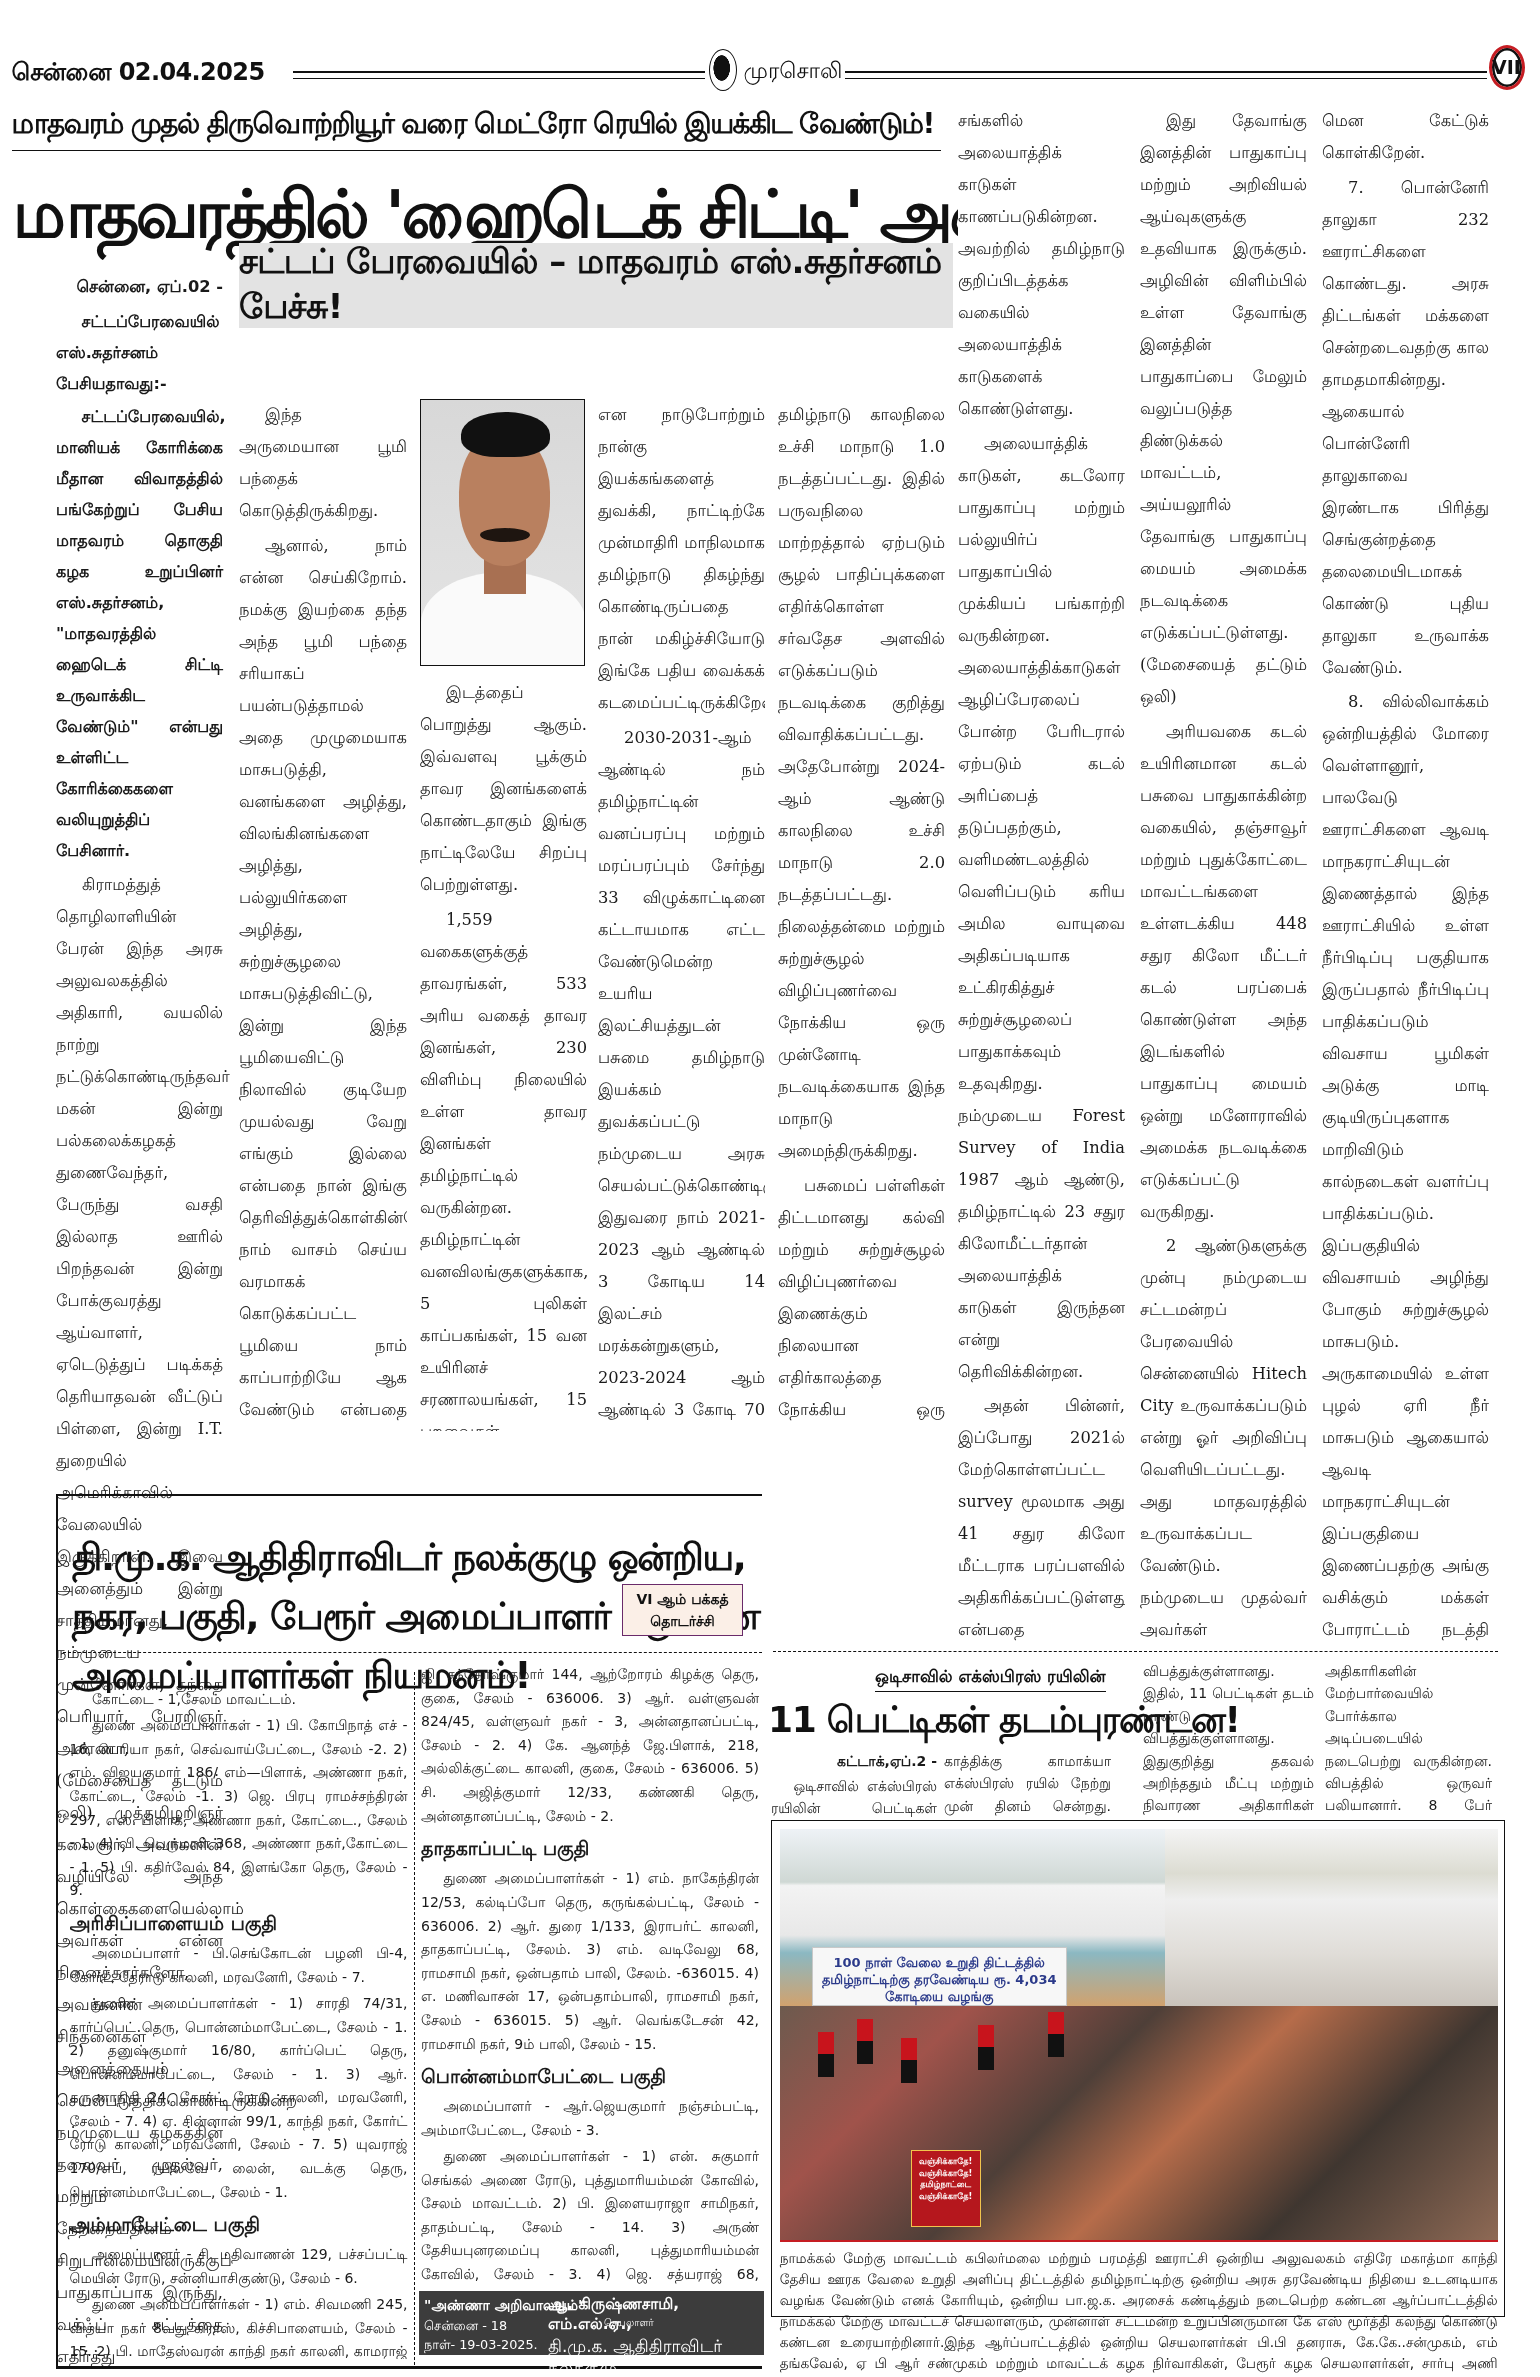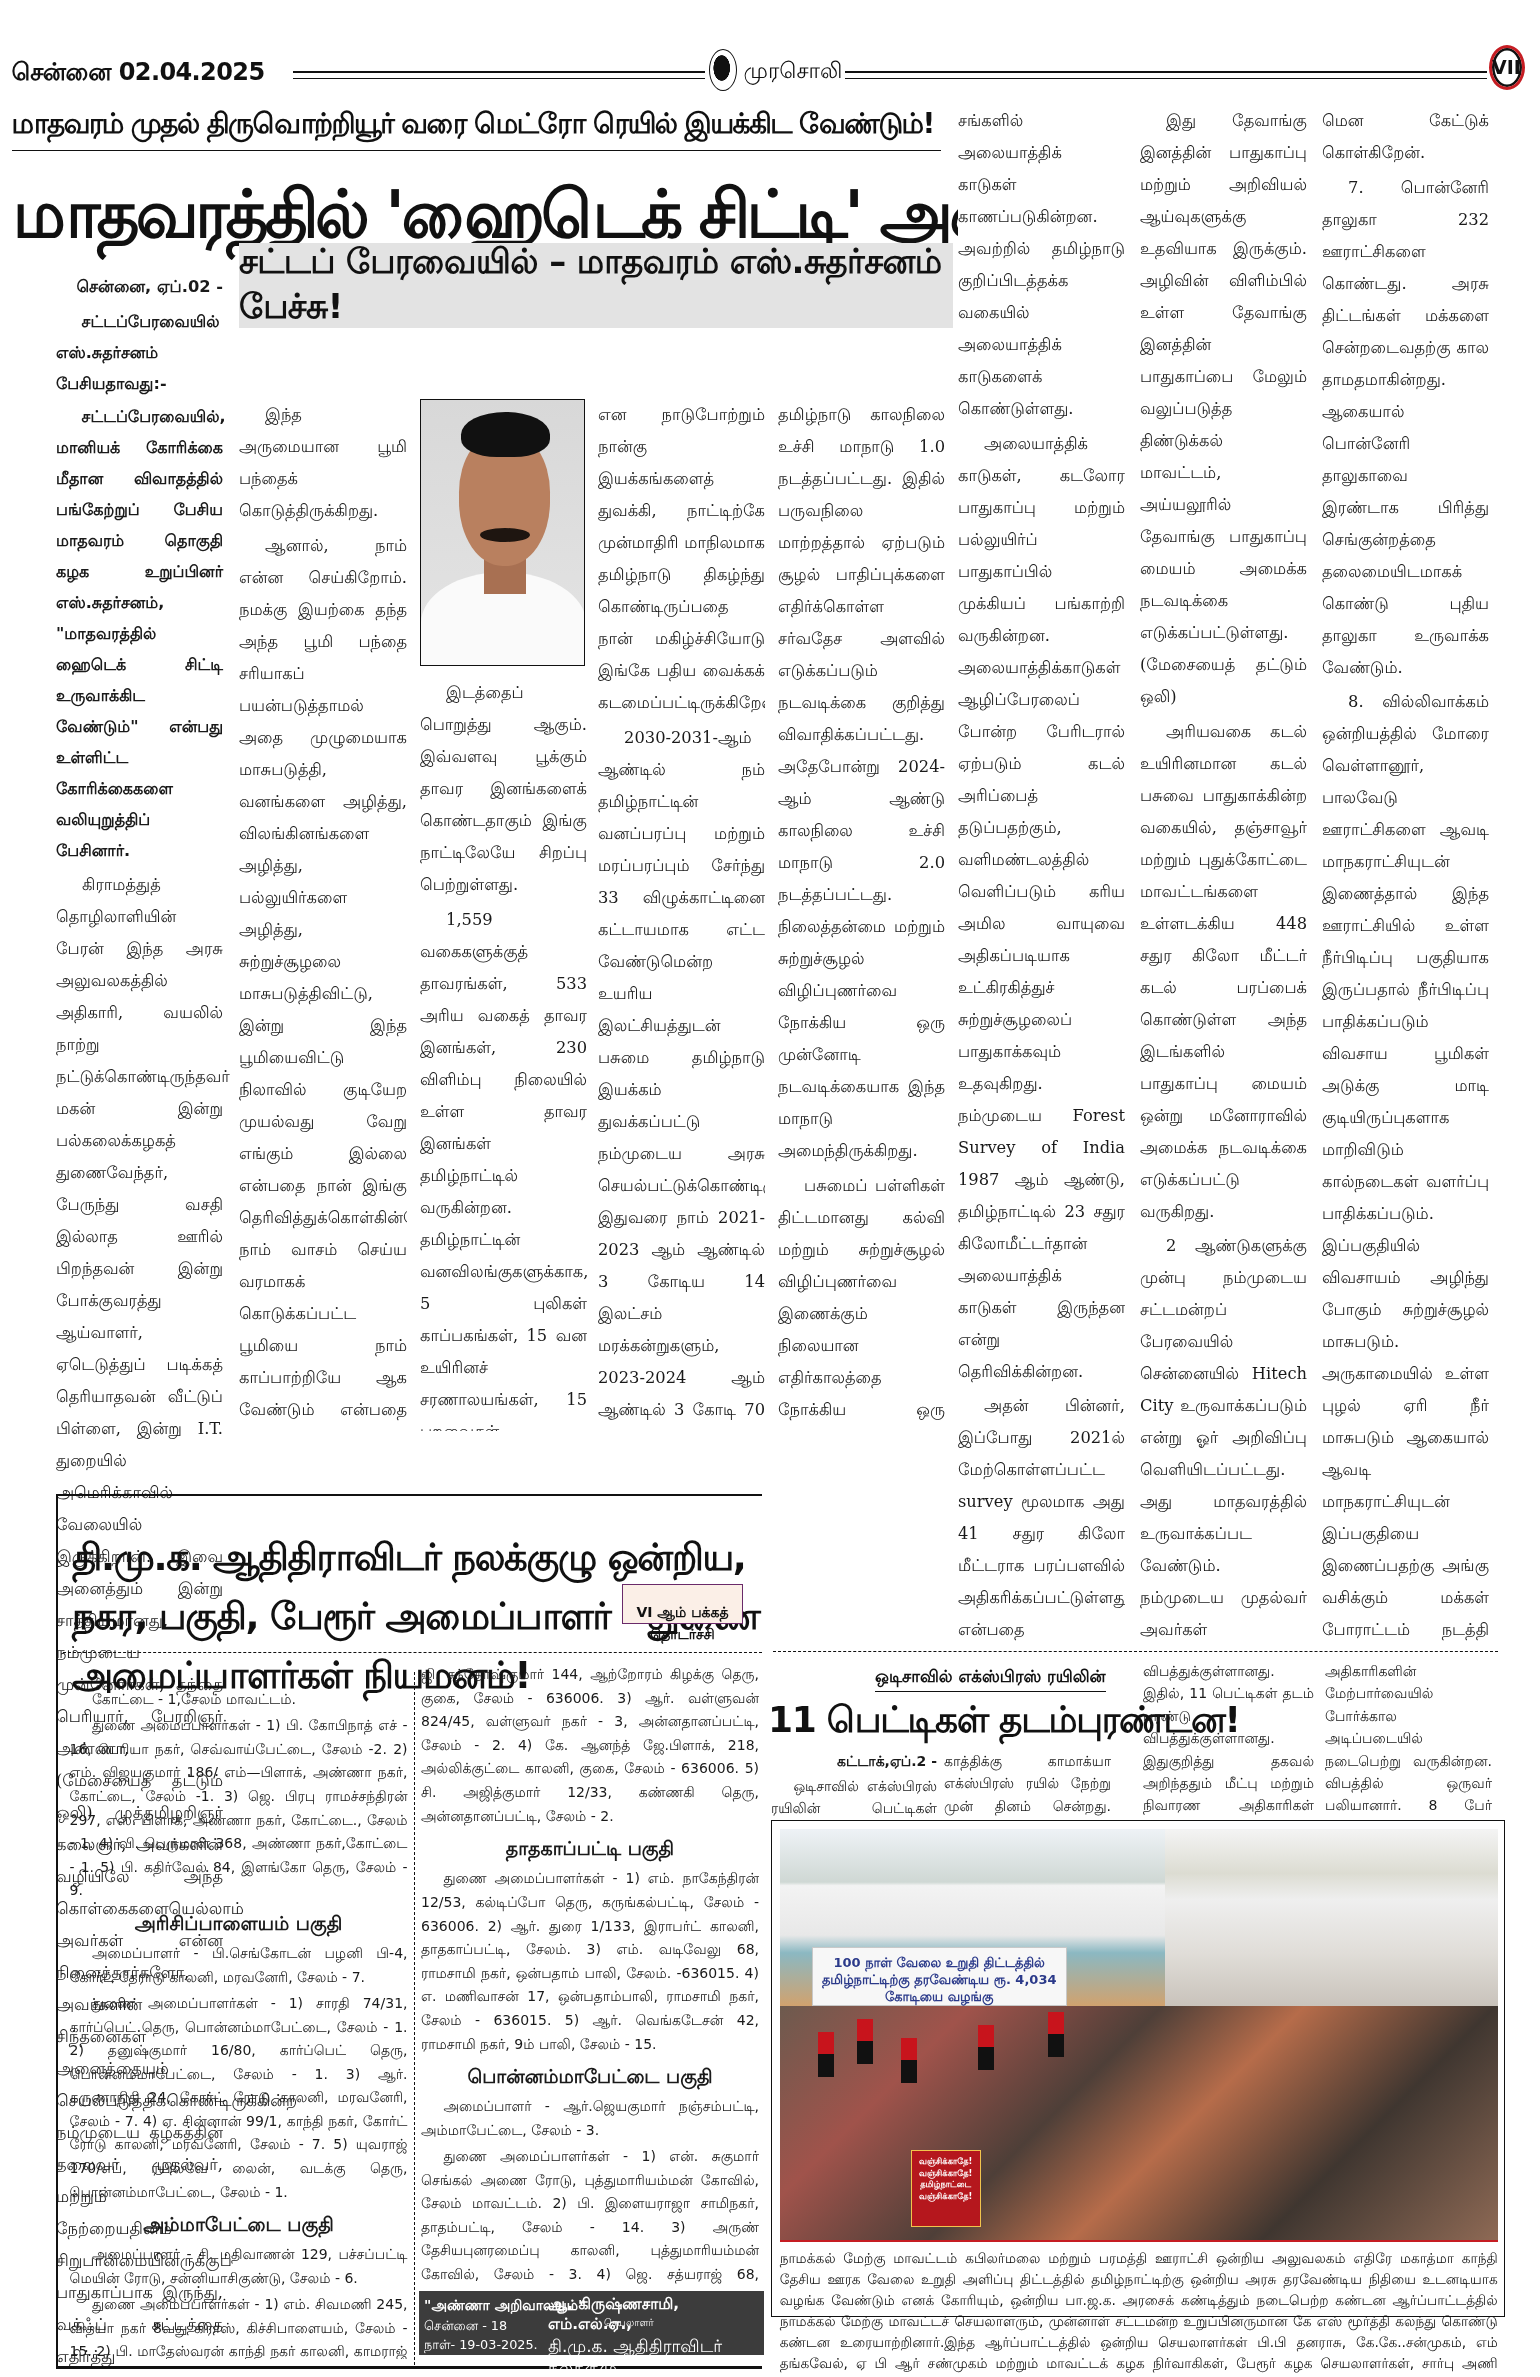--- a/index.html
+++ b/index.html
@@ -8,37 +8,37 @@
 
   
   .masthead { position: absolute; left: 11.5px; top: 50px; width: 1513px; height: 51px; }
   .mh-date { position: absolute; left: 0; top: 7.7px; font-family: "DejaVu Sans", sans-serif; font-size: 24px; font-weight: bold; letter-spacing: -0.6px; }
   .mh-page { position: absolute; right: 0; top: -5.1px; width: 36px; height: 45px; border-radius: 50%; border: 3.2px solid #c61d23; box-shadow: inset 0 0 0 2.6px #111; background: #fff; display: flex; align-items: center; justify-content: center; font-family: "DejaVu Sans", sans-serif; font-weight: bold; font-size: 19px; }
 
   
   .col { position: absolute; font-size: 16.3px; line-height: 32px; text-align: justify; color: #1a1a1a; }
   .col p { text-indent: 1.6em; margin-bottom: 2.6px; }
   .col p.noindent { text-indent: 0; }
-  .col .sub { text-align: center; font-family: "DejaVu Sans", sans-serif; font-weight: bold; font-size: 16px; line-height: 33px; text-indent: 0; }
+  .col .sub { font-family: "DejaVu Sans", sans-serif; font-weight: bold; font-size: 16px; line-height: 33px; text-indent: 0; }
   .col .dateline { text-align: right; font-family: "DejaVu Sans", sans-serif; font-weight: bold; }
   .intro { font-family: "DejaVu Sans", sans-serif; font-weight: bold; font-size: 16px; line-height: 31px; }
 
   .deck { position: absolute; left: 239px; top: 243px; width: 714px; height: 85px; background: #e3e3e3; display: flex; align-items: center; justify-content: center; font-family: "DejaVu Sans", sans-serif; font-weight: bold; font-size: 34px; letter-spacing: -0.6px; }
 
   .portrait { position: absolute; left: 420px; top: 399px; width: 165px; height: 267px; border: 1.3px solid #111; background: linear-gradient(180deg, #d8d8d8 0%, #e4e4e4 100%); overflow: hidden; }
   .portrait .hair { position: absolute; left: 40px; top: 11.5px; width: 89px; height: 77px; background: #111; border-radius: 50% 50% 40% 40%; }
   .portrait .face { position: absolute; left: 38px; top: 32px; width: 91px; height: 134px; background: #b9805f; border-radius: 45% 45% 48% 48%; }
   .portrait .mous { position: absolute; left: 59px; top: 128px; width: 50px; height: 14px; background: #1e1510; border-radius: 50%; }
   .portrait .shirt { position: absolute; left: 0; top: 172px; width: 165px; height: 102px; background: #fafafa; border-radius: 55% 55% 0 0; }
   .portrait .neck { position: absolute; left: 63px; top: 156px; width: 42px; height: 38px; background: #a87052; }
 
   
   .appt { position: absolute; left: 56px; top: 1494px; width: 706px; height: 875px; border: 2.6px solid #111; border-right: none; border-bottom: 3.8px solid #111; }
   .appt-title { position: absolute; left: 14px; top: 32px; width: 690px; font-family: "DejaVu Sans", sans-serif; font-weight: bold; font-size: 37px; line-height: 59px; letter-spacing: -1.3px; }
-  .appt-cont { position: absolute; left: 564px; top: 88px; width: 121px; height: 40px; border: 1.9px solid #6a2a6a; background: #fbefe7; font-family: "DejaVu Sans", sans-serif; font-weight: bold; font-size: 14px; line-height: 22px; text-align: center; padding-top: 16px; }
+  .appt-cont { position: absolute; left: 564px; top: 88px; width: 121px; height: 52px; border: 1.9px solid #6a2a6a; background: #fbefe7; font-family: "DejaVu Sans", sans-serif; font-weight: bold; font-size: 14px; line-height: 22px; text-align: center; padding-top: 3px; }
   .appt-dash { position: absolute; left: 5.1px; top: 156px; width: 699px; border-top: 1.9px dashed #111; }
   .appt-vdash { position: absolute; left: 356px; top: 176px; height: 693px; border-left: 1.3px dashed #111; }
   .appt .col { font-family: "DejaVu Sans", sans-serif; font-size: 14px; line-height: 23.6px; }
   .appt .col .sub { font-size: 19px; line-height: 34px; }
   .sign-box { position: absolute; left: 361px; top: 795px; width: 345px; height: 64px; background: #3c3c3c; color: #fff; font-family: "DejaVu Sans", sans-serif; }
   .sign-box .l1 { position: absolute; left: 5.1px; top: 6.4px; font-weight: bold; font-size: 14px; }
   .sign-box .l2 { position: absolute; left: 5.1px; top: 27px; font-size: 12.8px; }
   .sign-box .l3 { position: absolute; left: 5.1px; top: 46px; font-size: 12.8px; }
   .sign-box .r1 { position: absolute; left: 129px; top: 3.8px; font-weight: bold; font-size: 15.3px; }
   .sign-box .r2 { position: absolute; left: 185px; top: 25.5px; font-size: 10px; }

